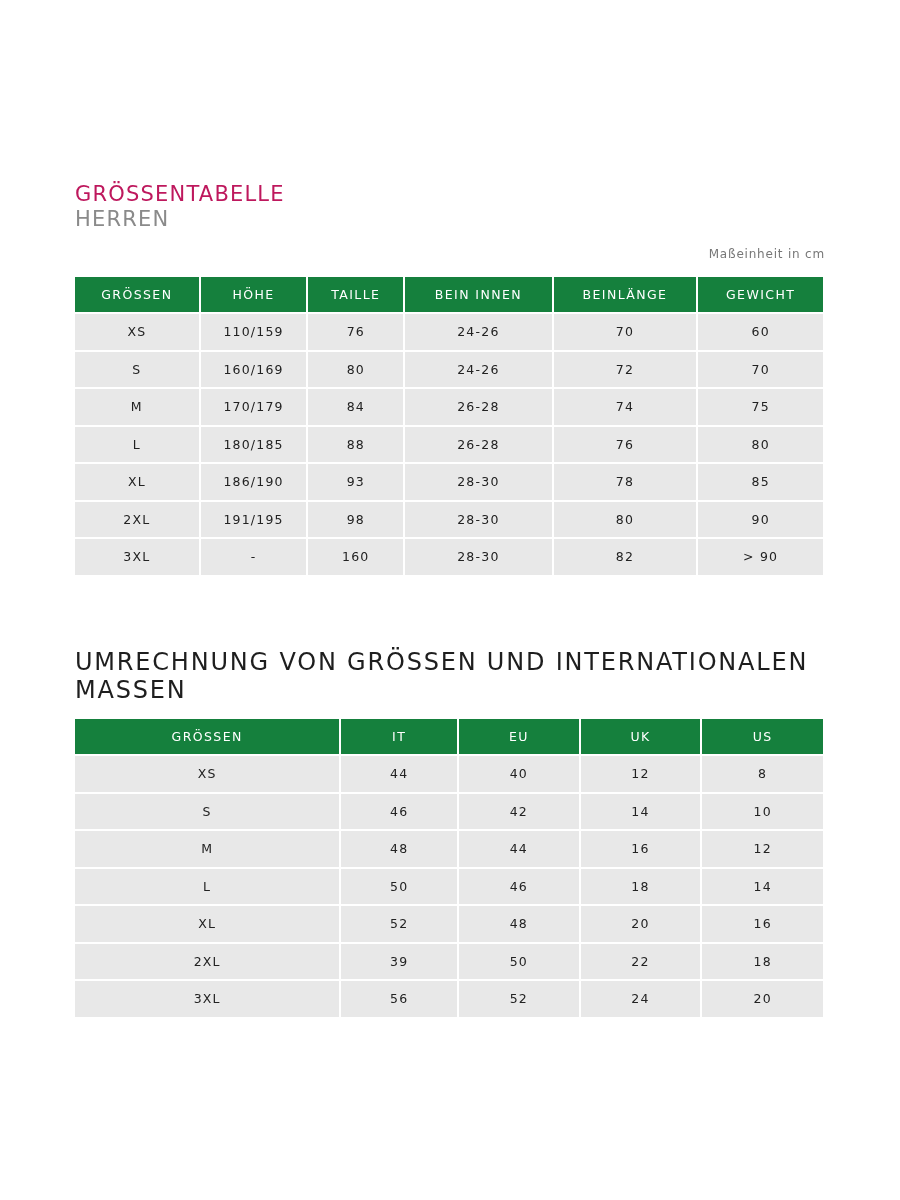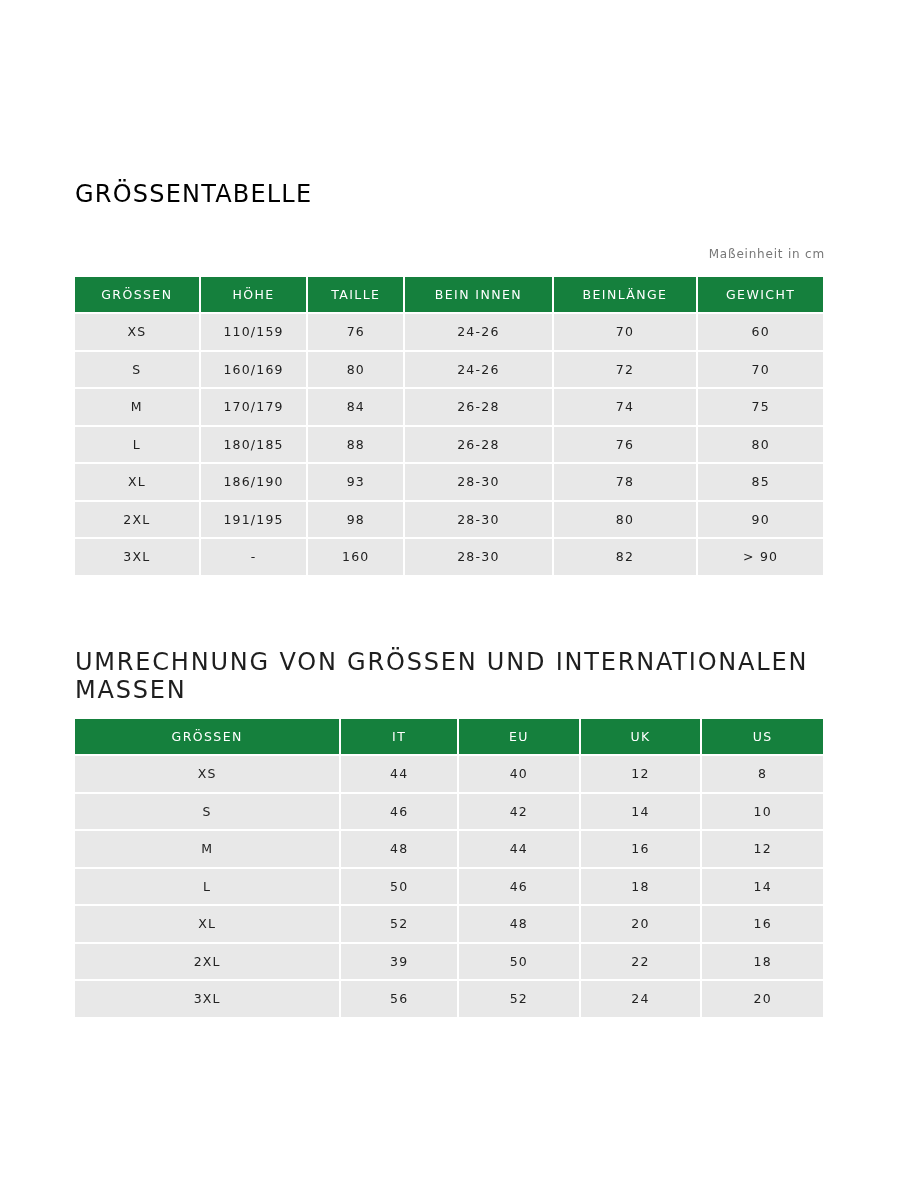--- a/index.html
+++ b/index.html
@@ -14,23 +14,23 @@
       font-family: "DejaVu Sans", "Liberation Sans", sans-serif;
       color: #222222;
       overflow: hidden;
     }
     .title-block {
       position: absolute;
       left: 75px;
       top: 181px;
     }
     .title-main {
-      font-size: 24px;
+      font-size: 21px;
       letter-spacing: 1.2px;
-      color: #000000;
+      color: #be185d;
       line-height: 26px;
       font-weight: normal;
     }
     .title-sub {
       font-size: 21px;
       letter-spacing: 1.2px;
       color: #8a8a8a;
       line-height: 24px;
     }
     .unit-note {
@@ -76,20 +76,21 @@
       height: 35.5px;
       padding: 0;
       text-align: center;
     }
   </style>
 </head>
 <body>
 
 <div class="title-block">
   <div class="title-main">GRÖSSENTABELLE</div>
+  <div class="title-sub">HERREN</div>
 </div>
 
 <div class="unit-note">Maßeinheit in cm</div>
 
 <table class="size-table" id="table1">
   <colgroup>
     <col style="width:124px">
       <col style="width:106px">
       <col style="width:95px">
       <col style="width:147px">

